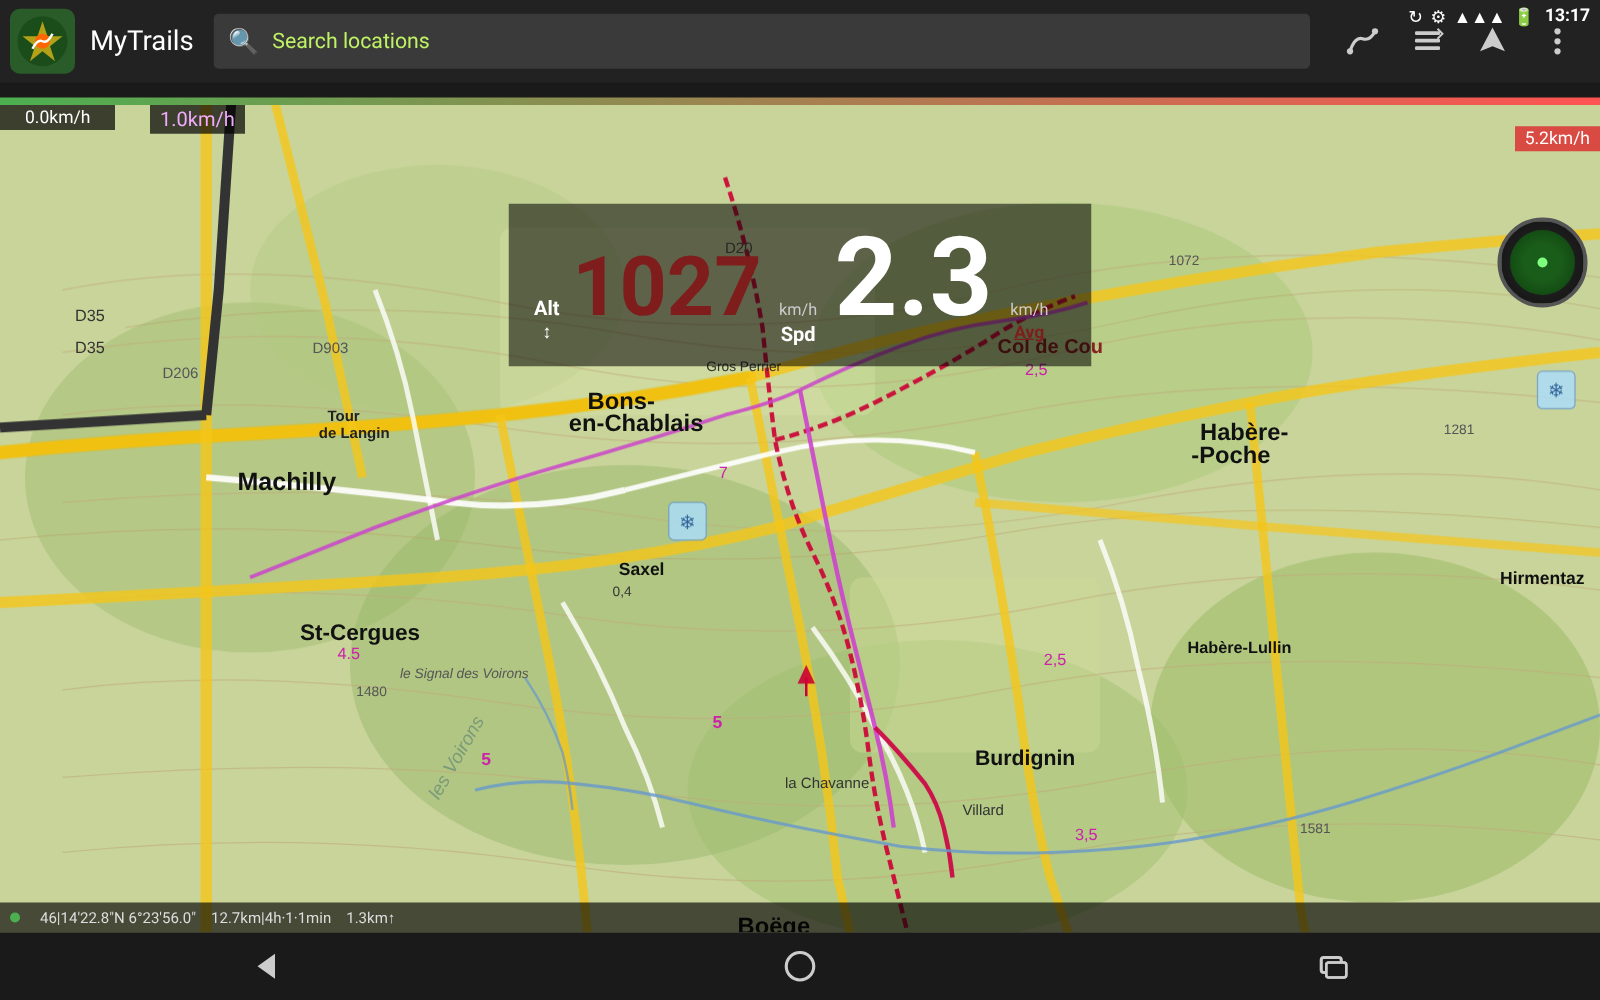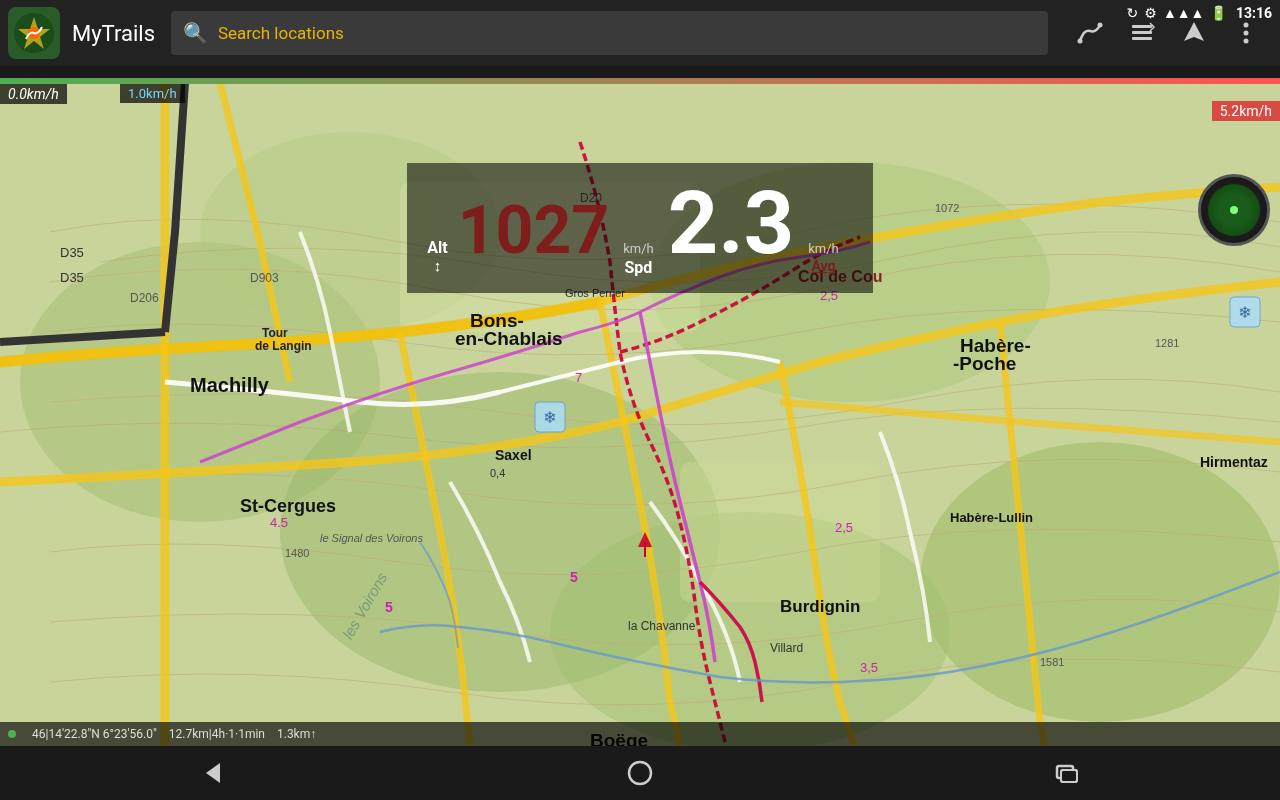--- a/index.html
+++ b/index.html
@@ -50,21 +50,21 @@
       flex: 1;
       margin: 0 16px;
       background: #3a3a3a;
       border-radius: 4px;
       height: 44px;
       display: flex;
       align-items: center;
       padding: 0 12px;
     }
     #search-icon-wrap { color: #aaa; margin-right: 10px; font-size: 20px; }
-    #search-input-display { color: #eab308; font-size: 17px; }
+    #search-input-display { color: #bef264; font-size: 17px; }
 
     
     .toolbar-icon {
       width: 44px; height: 44px;
       display: flex; align-items: center; justify-content: center;
       margin: 0 4px;
       color: #ccc;
       font-size: 22px;
       cursor: pointer;
       border-radius: 4px;
@@ -84,30 +84,29 @@
       width: 100%;
     }
 
     
     #speed-left {
       position: absolute;
       top: 84px; left: 0;
       background: rgba(0,0,0,0.7);
       color: #fff;
       font-size: 14px;
-      padding: 2px 8px;
+      padding: 2px 20px;
       z-index: 50;
-      font-style: italic;
     }
     #speed-center-left {
       position: absolute;
       top: 84px; left: 120px;
       background: rgba(0,0,0,0.7);
-      color: #7dd3fc;
-      font-size: 13px;
+      color: #f0abfc;
+      font-size: 16px;
       padding: 2px 8px;
       z-index: 50;
     }
     #speed-right {
       position: absolute;
       top: 101px; right: 0;
       background: rgba(220,50,50,0.85);
       color: #fff;
       font-size: 14px;
       padding: 2px 8px;
@@ -215,21 +214,21 @@
     .gps-dot { width: 8px; height: 8px; background: #4caf50; border-radius: 50%; display: inline-block; margin-right: 4px; }
   </style>
 </head>
 <body>
 
 <div id="statusbar">
   <span class="status-icon">↻</span>
   <span class="status-icon">⚙</span>
   <span class="status-icon">▲▲▲</span>
   <span class="status-icon">🔋</span>
-  <span id="status-time">13:16</span>
+  <span id="status-time">13:17</span>
 </div>
 
 <div id="topbar">
   <div id="app-icon">
     <svg viewBox="0 0 44 44" xmlns="http://www.w3.org/2000/svg">
       <circle cx="22" cy="22" r="20" fill="#1a4d1a"></circle>
       <path d="M22 6 L26 18 L38 18 L28 26 L32 38 L22 30 L12 38 L16 26 L6 18 L18 18 Z" fill="#f5c518" opacity="0.7"></path>
       <circle cx="22" cy="22" r="6" fill="#ff6600"></circle>
       <path d="M14 28 Q18 20 22 22 Q26 24 30 16" stroke="#fff" stroke-width="2" fill="none"></path>
     </svg>

